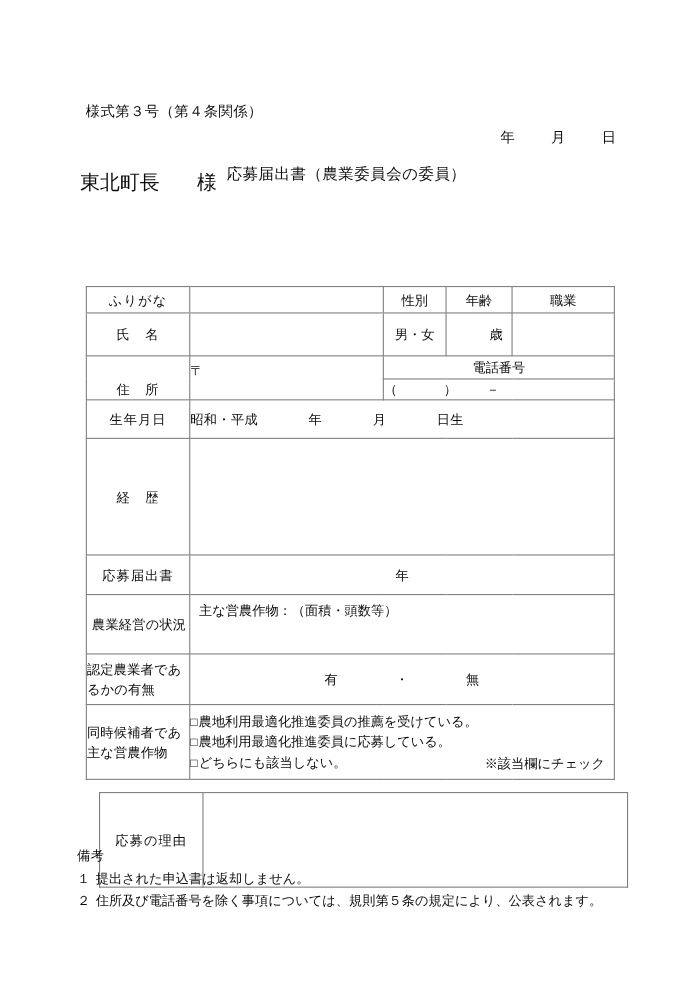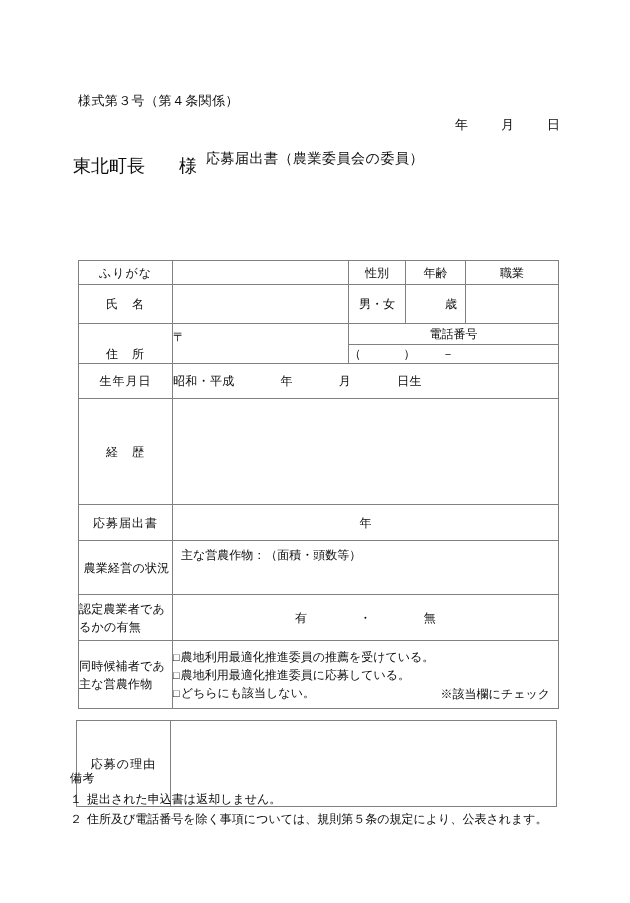--- a/index.html
+++ b/index.html
@@ -78,21 +78,21 @@
     margin-top: 44px;
   }
   .grid td {
     border: 1px solid #808080;
     padding: 0;
     vertical-align: middle;
     font-size: 12px;
     line-height: 1.5;
   }
   #main-table { left: 78px; top: 216px; width: 480px; }
-  #reason-table { left: 76px; top: 676px; width: 480px; padding-left: 40px; }
+  #reason-table { left: 90px; top: 676px; width: 480px; padding-left: 40px; }
 
   .lbl {
     text-align: center;
     letter-spacing: 1px;
     padding: 0 2px;
   }
   .lbl-2line {
     text-align: left;
     padding-left: 7px;
     letter-spacing: 0.2px;

